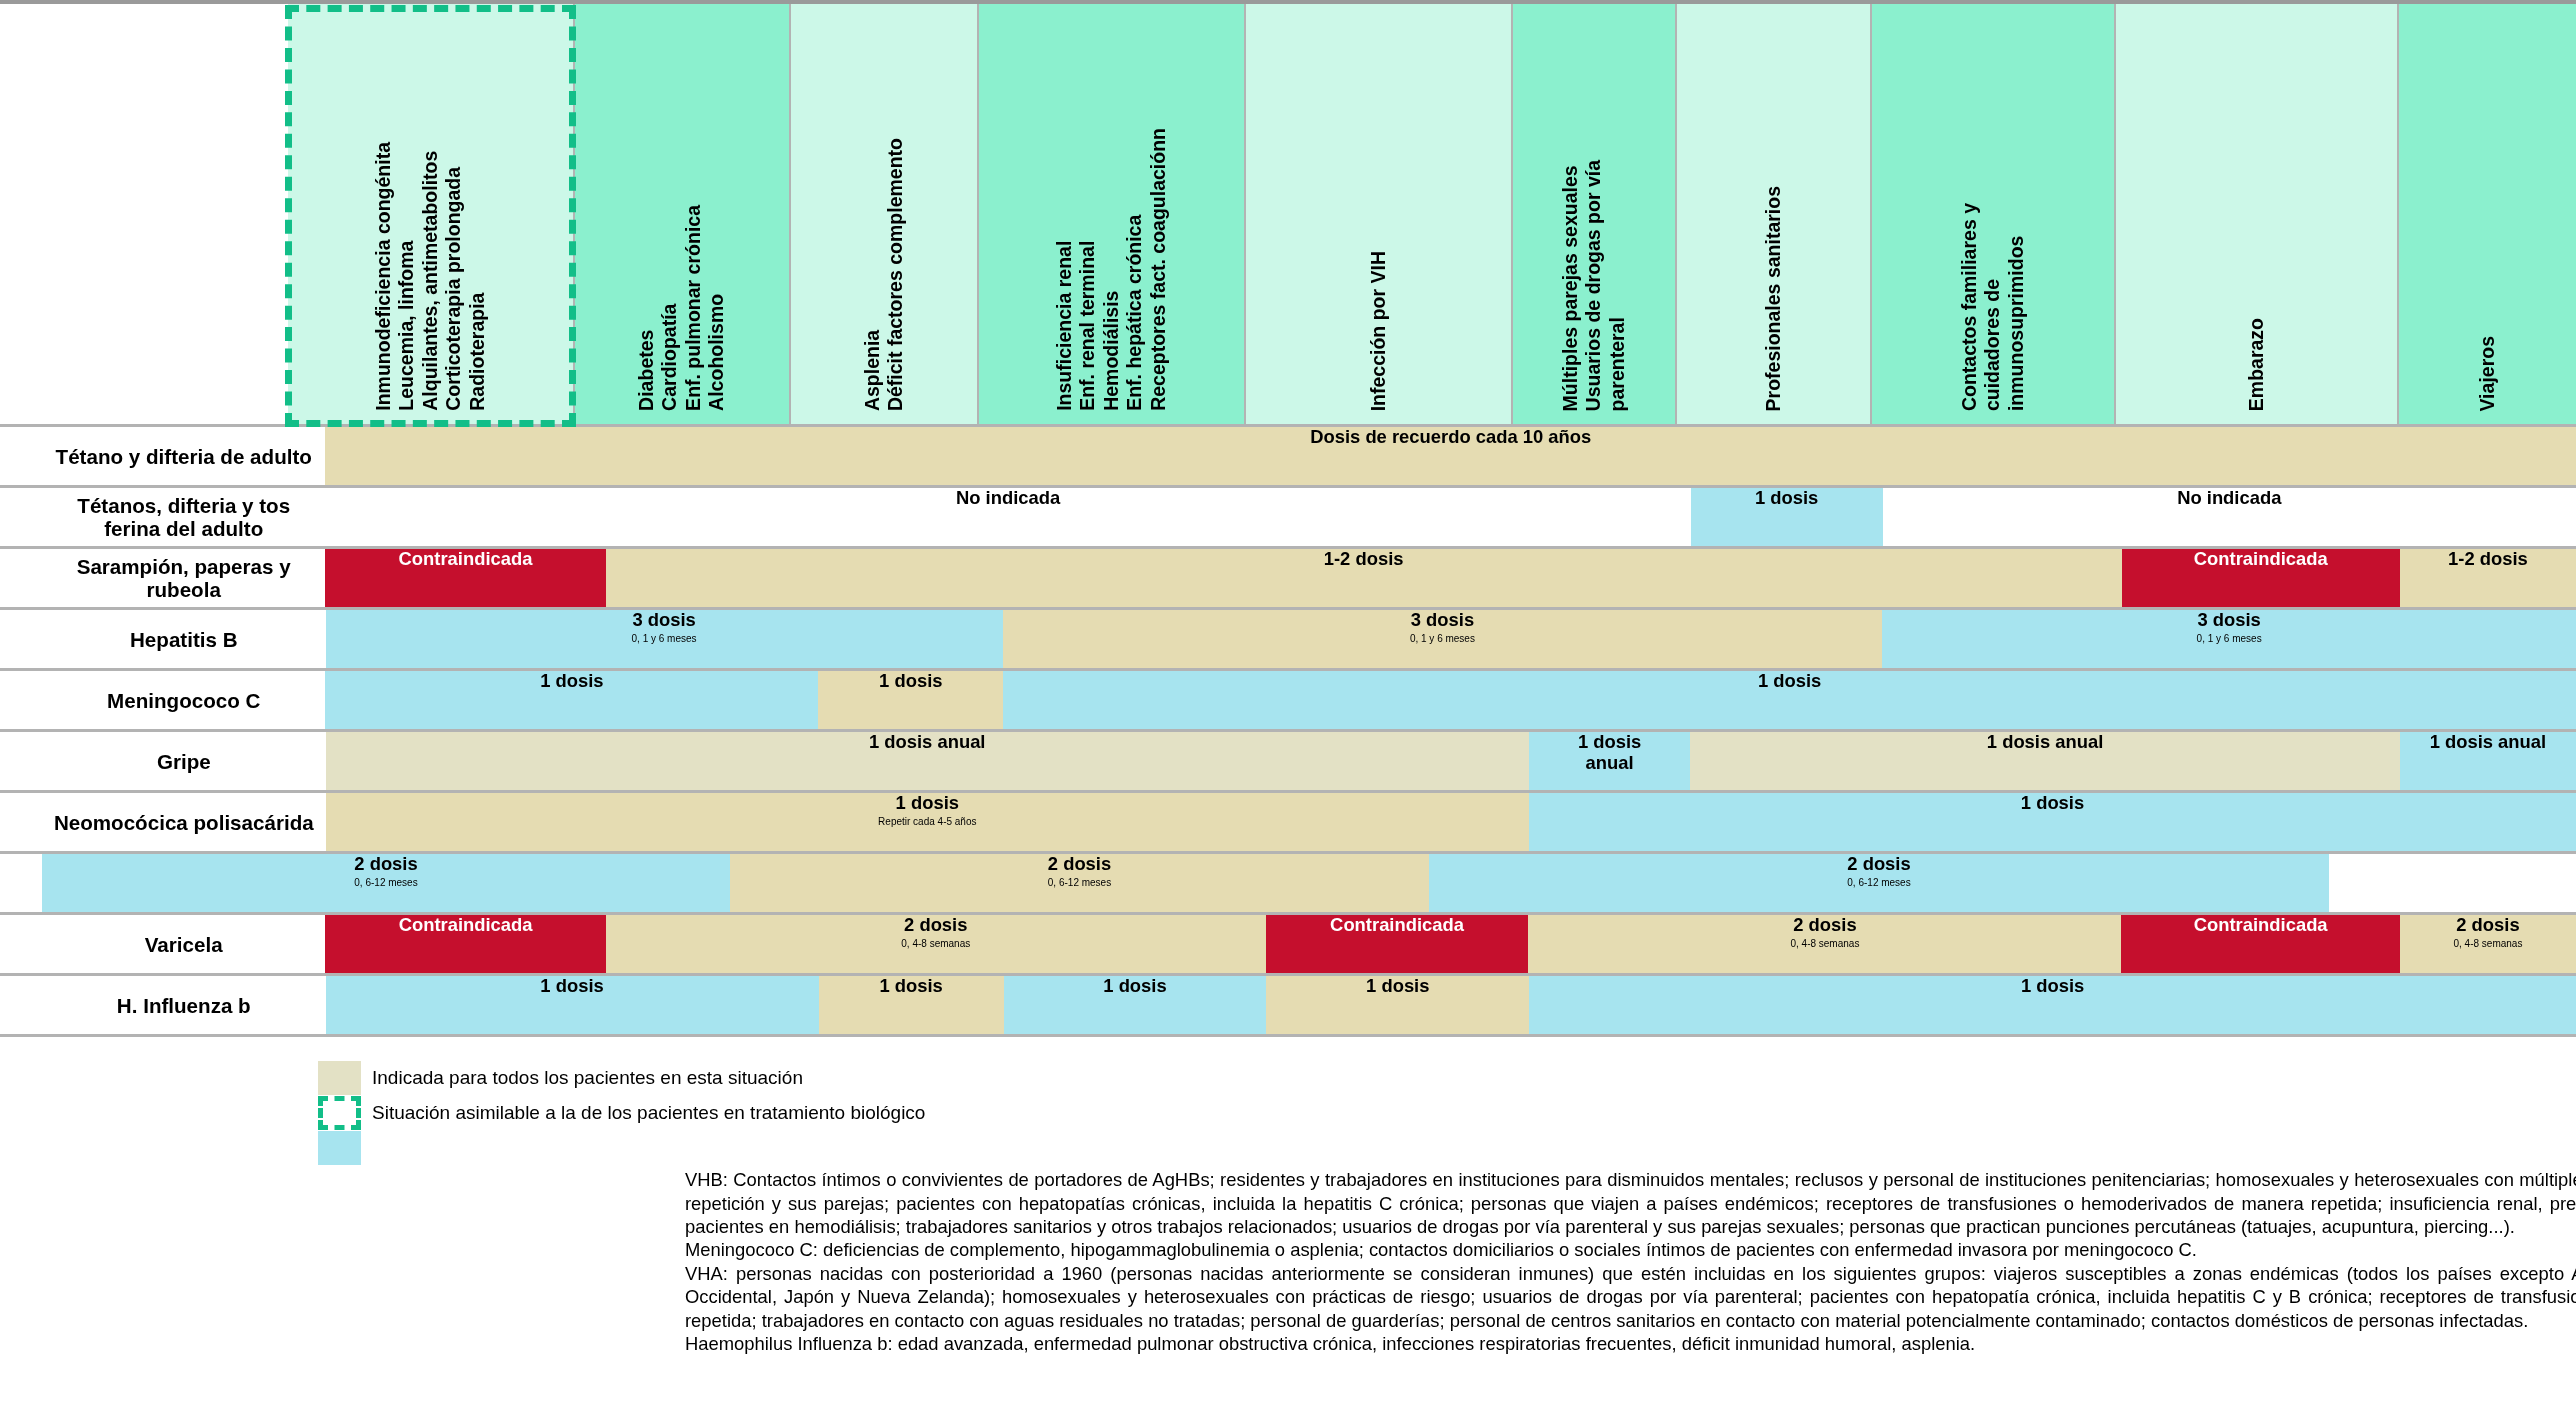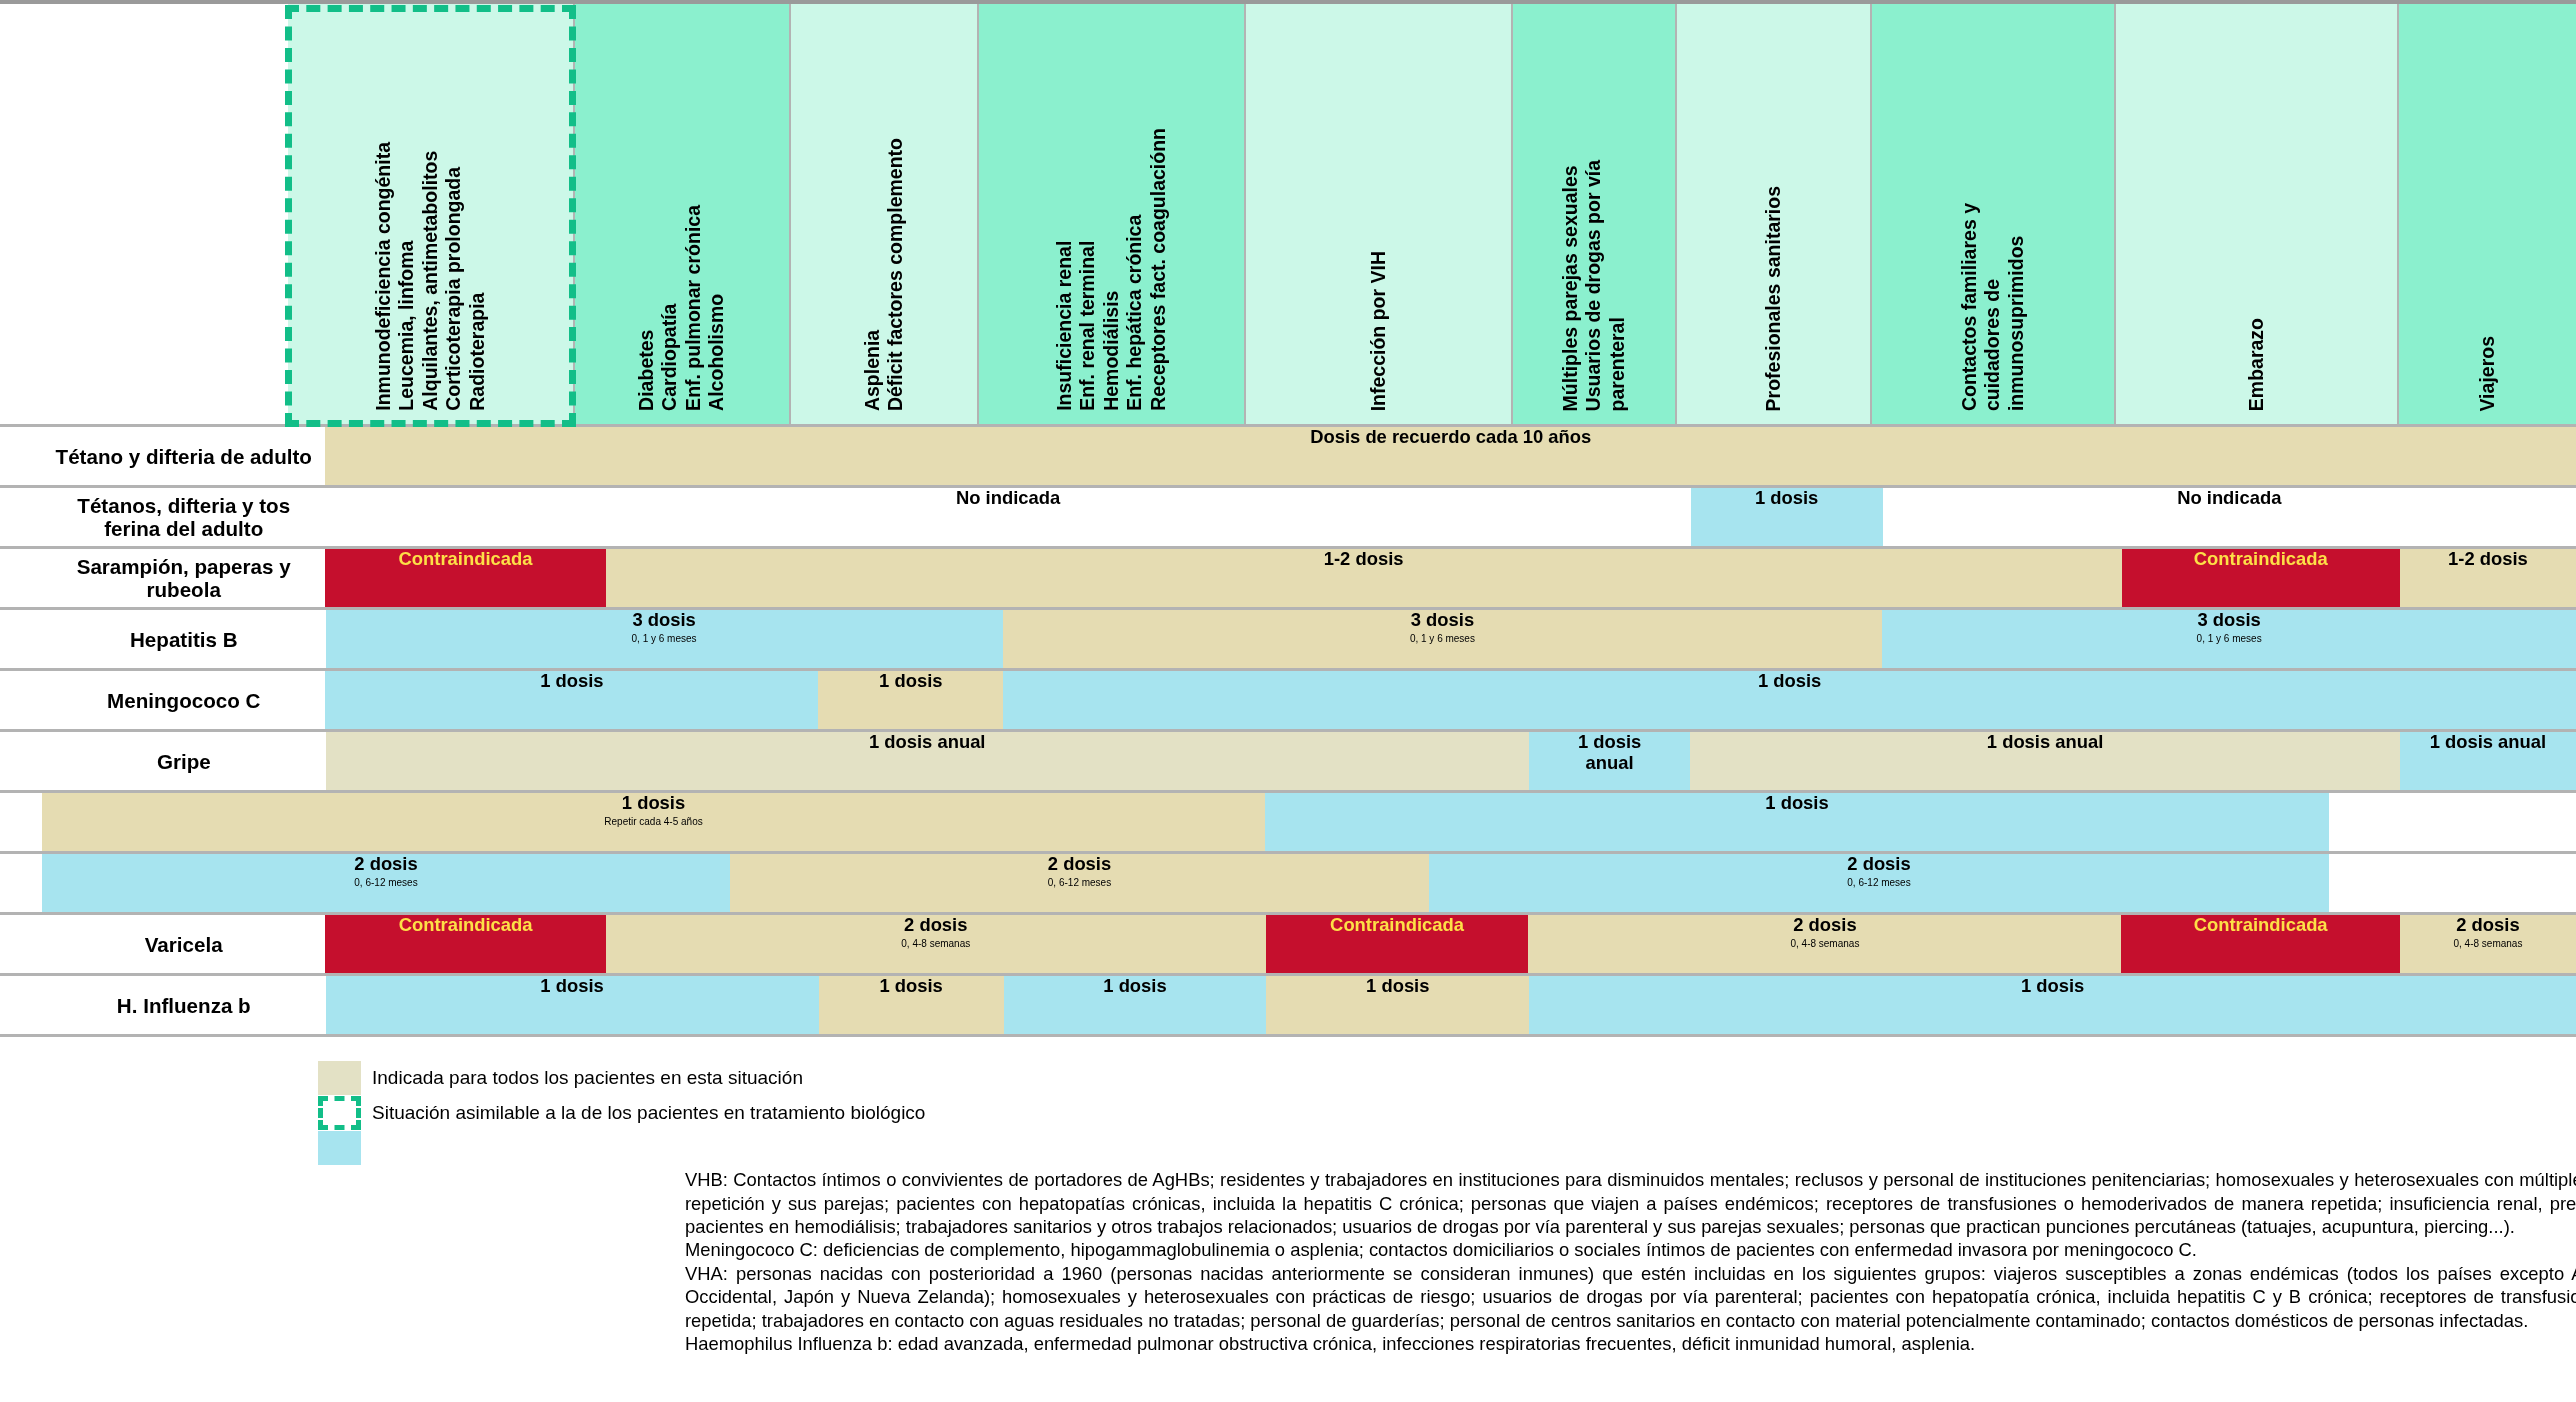--- a/index.html
+++ b/index.html
@@ -35,21 +35,21 @@
     text-align:center; font-weight:bold; font-size:20.6px; line-height:1.15; padding:0 6.7px;
   }
   .dcell { display:flex; flex-direction:column; align-items:center; justify-content:flex-start; padding:0 3.3px; }
   .dcell .main { font-weight:bold; font-size:18.4px; text-align:center; white-space:pre-line; line-height:1.1; }
   .dcell .sub  { font-size:10px; margin-top:2.2px; text-align:center; }
   .tone-tan   { background:var(--c-tan); }
   .tone-tan2  { background:var(--c-tan2); }
   .tone-blue  { background:var(--c-blue); }
   .tone-white { background:#ffffff; }
   .tone-red   { background:var(--c-red); }
-  .tone-red .main { color:#fde047; }
+  .tone-red .main { color:#ffffff; }
 
   
   .legend { margin:23.4px 0 0 318px; }
   .legend-item { display:flex; align-items:center; margin-bottom:1.1px; }
   .sw { width:43px; height:34px; margin-right:11px; flex:0 0 auto; }
   .sw-dashed { background:#fff; border:5px dashed var(--c-dash_green); }
   .sw-tan    { background:var(--c-tan2); }
   .sw-blue   { background:var(--c-blue); }
   .legend-item .ltext { font-size:19px; }
   .notes {
@@ -189,20 +189,21 @@
 anual</div>
         </div>
         <div class="dcell tone-tan2" style="width: 721px;">
           <div class="main">1 dosis anual</div>
         </div>
         <div class="dcell tone-blue" style="width: 179px;">
           <div class="main">1 dosis anual</div>
         </div>
       </div>
       <div class="drow">
+        <div class="rlabel">Neomocócica polisacárida</div>
         <div class="dcell tone-tan" style="width: 1223px;">
           <div class="main">1 dosis</div>
           <div class="sub">Repetir cada 4-5 años</div>
         </div>
         <div class="dcell tone-blue" style="width: 1064px;">
           <div class="main">1 dosis</div>
         </div>
       </div>
       <div class="drow">
         <div class="dcell tone-blue" style="width: 688px;">

